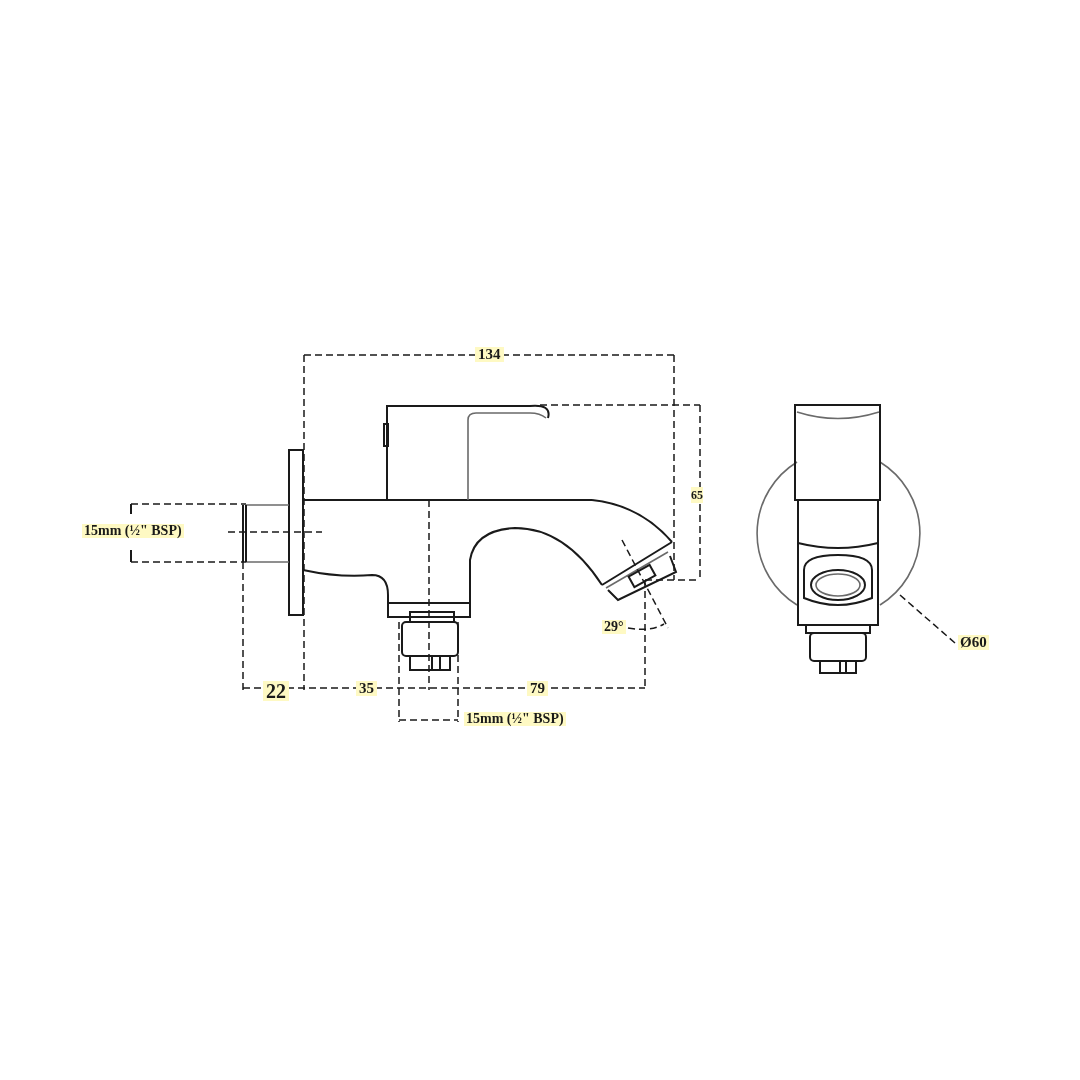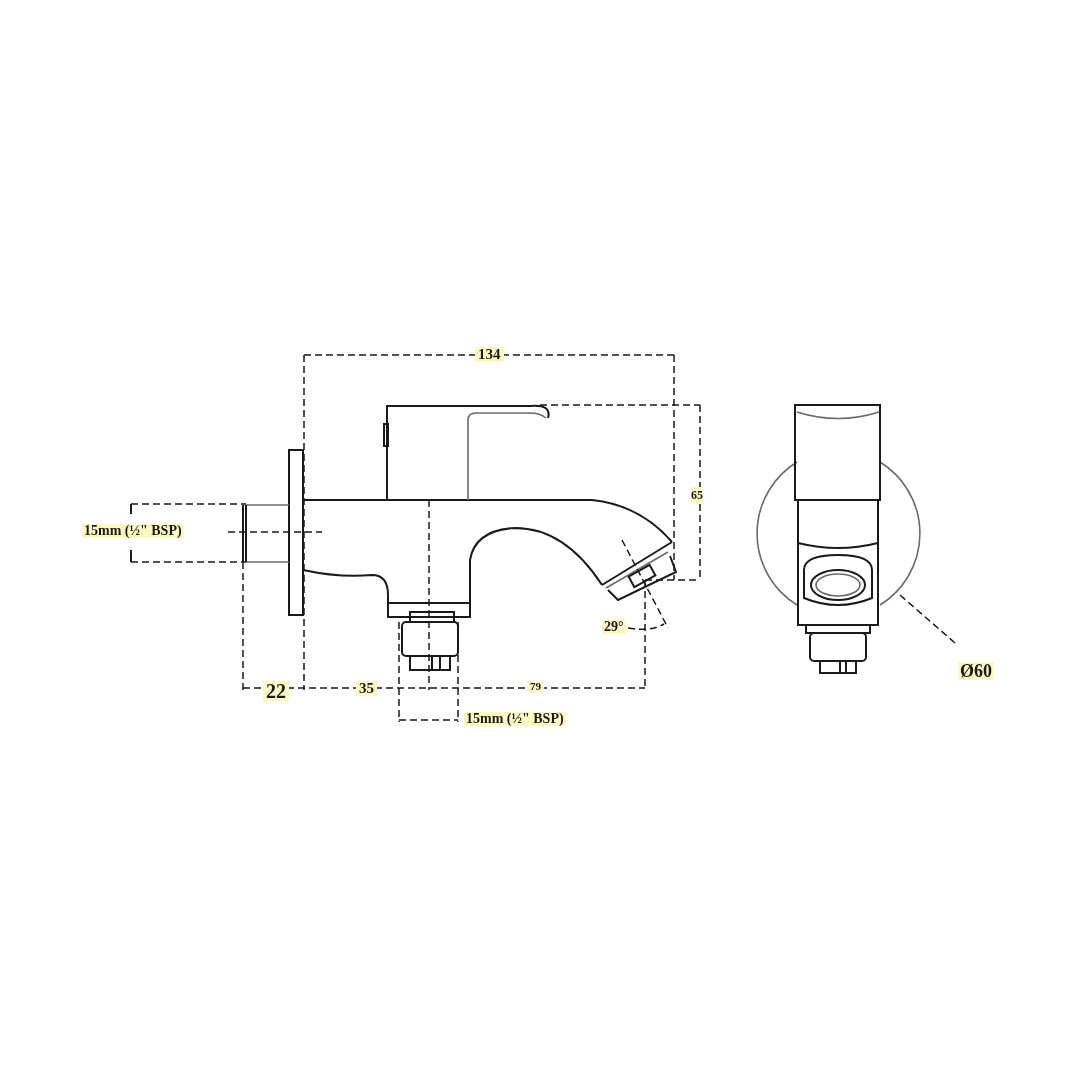--- a/index.html
+++ b/index.html
@@ -99,16 +99,16 @@
 
     <line class="dash" x1="900" y1="595" x2="955" y2="643"></line>
   </g>
 </svg>
 
 <div class="txt" style="left:475px;top:347px;font-size:15px;padding:0 3px;">134</div>
 <div class="txt" style="left:691px;top:487px;font-size:12px;padding:2px 0;">65</div>
 <div class="txt" style="left:82px;top:524px;font-size:14px;padding:0 2px;">15mm (½" BSP)</div>
 <div class="txt" style="left:263px;top:681px;font-size:20px;padding:0 3px;">22</div>
 <div class="txt" style="left:356px;top:681px;font-size:15px;padding:0 3px;">35</div>
-<div class="txt" style="left:527px;top:681px;font-size:11px;padding:0 3px;">79</div>
+<div class="txt" style="left:527px;top:681px;font-size:15px;padding:0 3px;">79</div>
 <div class="txt" style="left:464px;top:712px;font-size:14px;padding:0 2px;">15mm (½" BSP)</div>
 <div class="txt" style="left:602px;top:620px;font-size:14px;padding:0 2px;">29°</div>
-<div class="txt" style="left:958px;top:662px;font-size:18px;padding:0 2px;text-align:center;">Ø60</div>
+<div class="txt" style="left:958px;top:635px;font-size:15px;padding:0 2px;text-align:center;">Ø60</div>
 
 </body></html>

